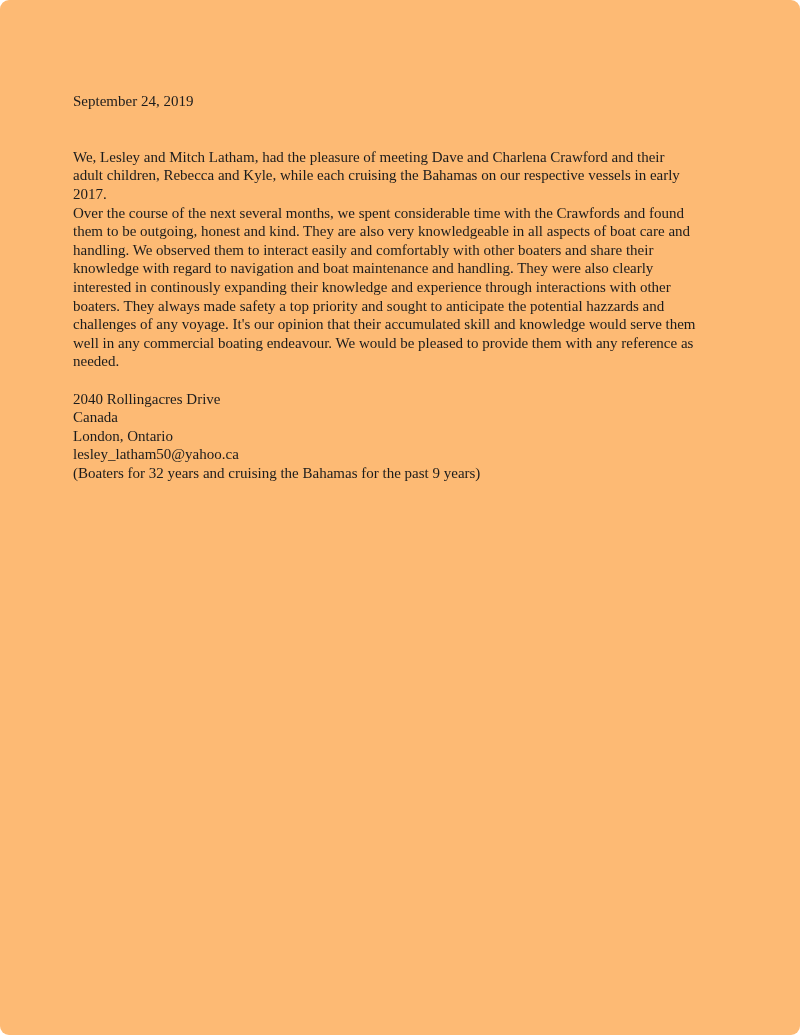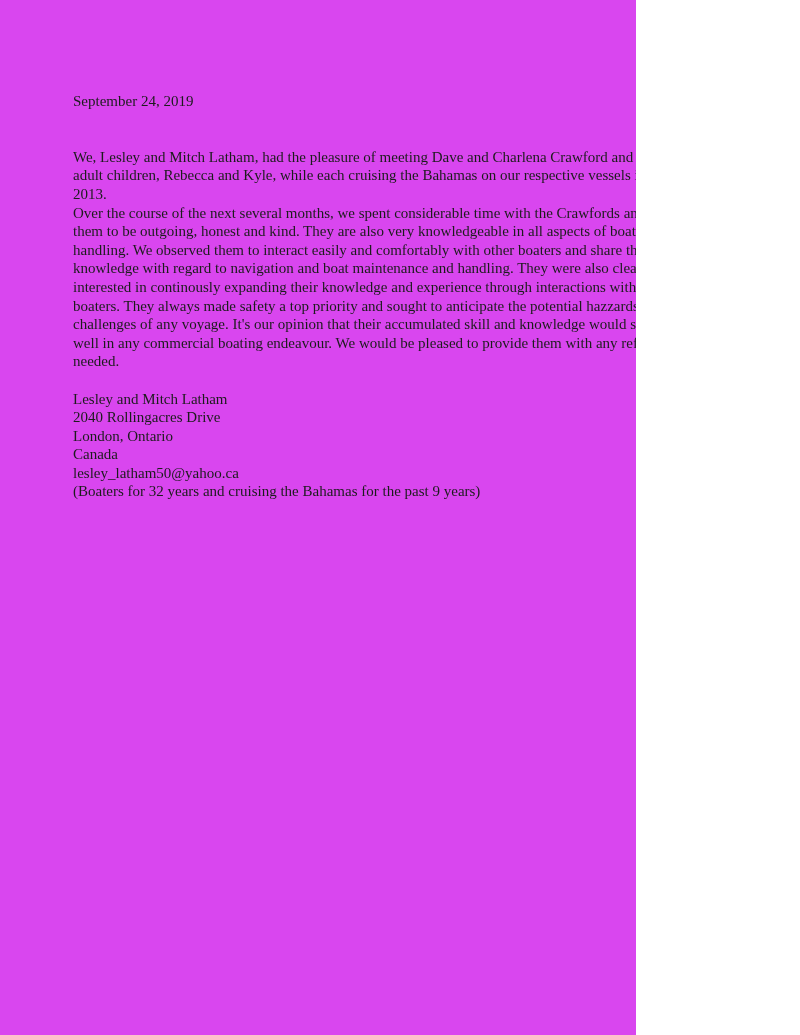--- a/index.html
+++ b/index.html
@@ -2,25 +2,26 @@
 <html><head>
 <meta charset="utf-8">
 <style>
   html, body {
     margin: 0;
     padding: 0;
     background: #ffffff;
   }
   .page {
     position: relative;
-    width: 636px;
+    width: 800px;
     height: 1035px;
-    background: #d946ef;
+    background: #fdba74;
     overflow: hidden;
     box-sizing: border-box;
+    border-radius: 9px;
   }
   .letter {
     position: absolute;
     left: 73px;
     top: 92px;
     width: 670px;
     font-family: "Liberation Serif", "DejaVu Serif", serif;
     font-size: 15px;
     line-height: 18.6px;
     color: #1c1c1c;
@@ -44,38 +45,37 @@
 
     <div class="line">September 24, 2019</div>
 
     <div class="spacer-line"></div>
 
 
     <div class="spacer-line"></div>
 
     <div class="multiline">We, Lesley and Mitch Latham, had the pleasure of meeting Dave and Charlena Crawford and their
 adult children, Rebecca and Kyle, while each cruising the Bahamas on our respective vessels in early
-2013.</div>
+2017.</div>
 
     <div class="multiline">Over the course of the next several months, we spent considerable time with the Crawfords and found
 them to be outgoing, honest and kind. They are also very knowledgeable in all aspects of boat care and
 handling. We observed them to interact easily and comfortably with other boaters and share their
 knowledge with regard to navigation and boat maintenance and handling. They were also clearly
 interested in continously expanding their knowledge and experience through interactions with other
 boaters. They always made safety a top priority and sought to anticipate the potential hazzards and
 challenges of any voyage. It's our opinion that their accumulated skill and knowledge would serve them
 well in any commercial boating endeavour. We would be pleased to provide them with any reference as
 needed.</div>
 
 
     <div class="spacer-line"></div>
 
     <div>
-      <div class="line">Lesley and Mitch Latham</div>
       <div class="line">2040 Rollingacres Drive</div>
+      <div class="line">Canada</div>
       <div class="line">London, Ontario</div>
-      <div class="line">Canada</div>
       <div class="line">lesley_latham50@yahoo.ca</div>
       <div class="line">(Boaters for 32 years and cruising the Bahamas for the past 9 years)</div>
     </div>
 
   </div>
 </div>
 
 </body></html>

